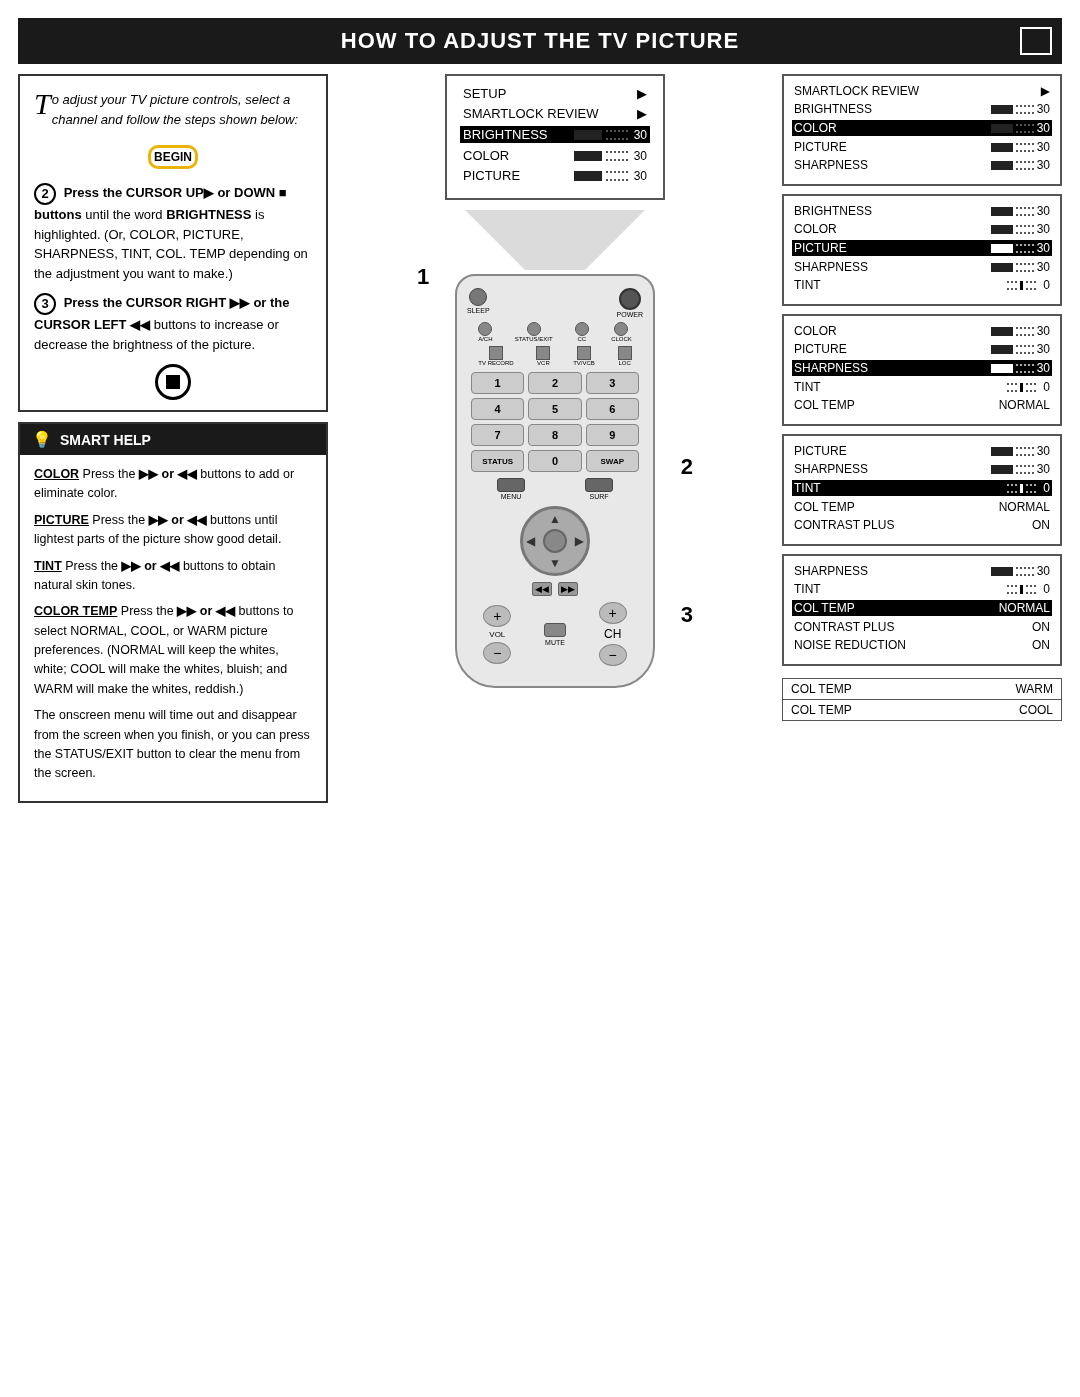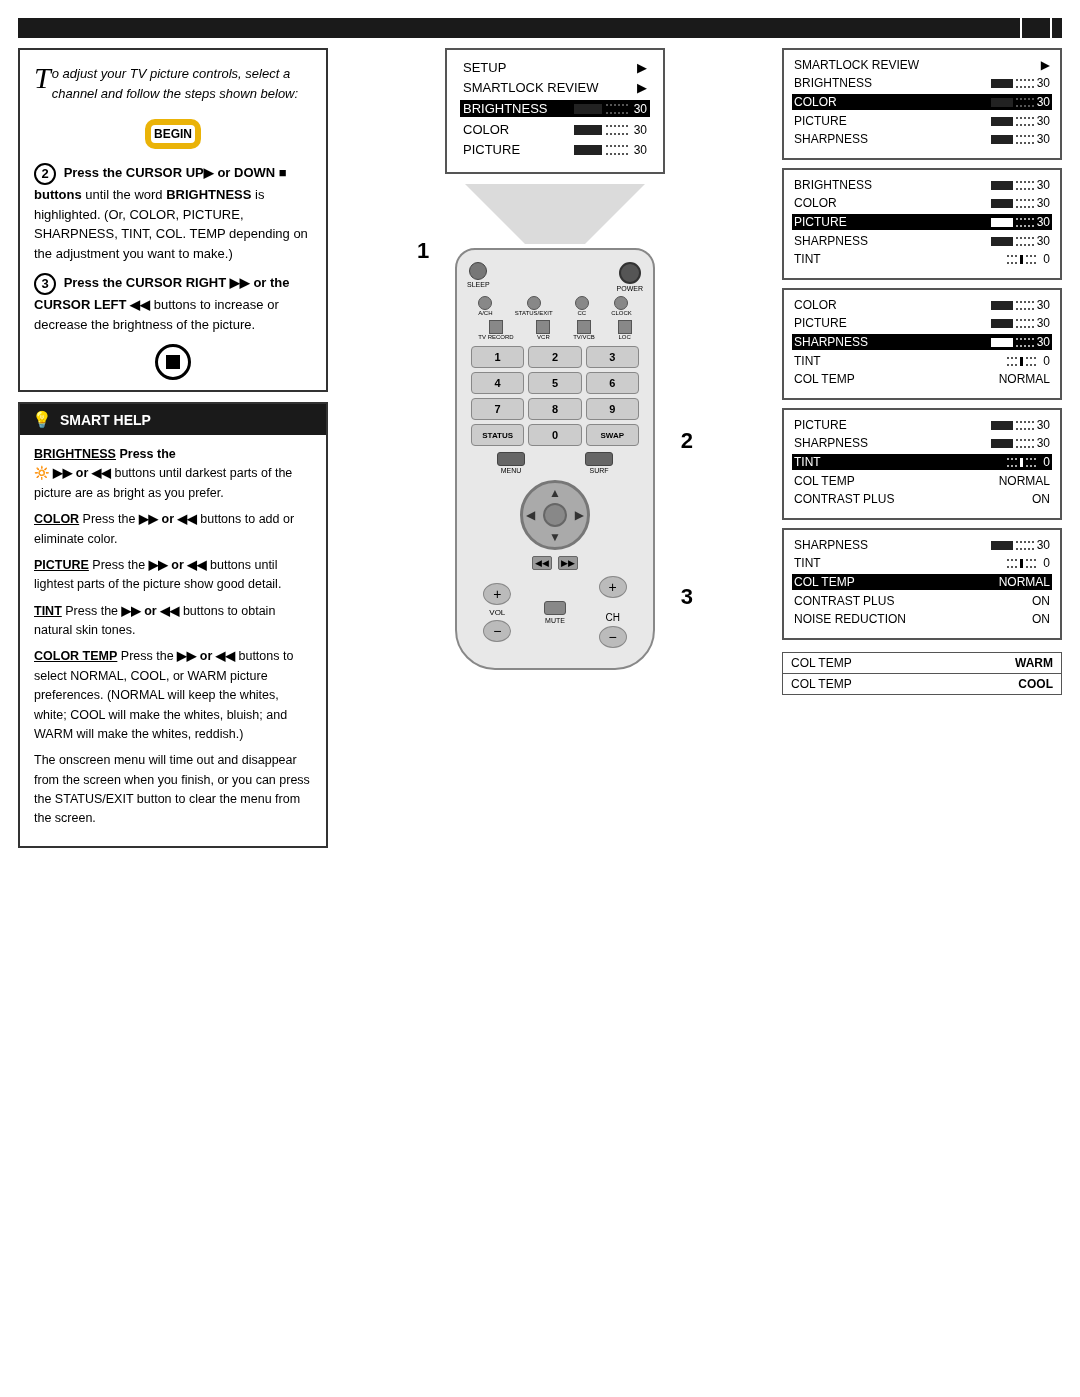--- a/index.html
+++ b/index.html
@@ -59,21 +59,21 @@
       background: #fff;
     }
     .instructions-box .intro-text {
       font-style: italic;
       font-size: 13px;
       margin-bottom: 10px;
       line-height: 1.5;
     }
     .begin-btn {
       display: inline-block;
-      border: 6px solid #eab308;
+      border: 3px solid #eab308;
       border-radius: 10px;
       padding: 2px 3px;
       font-size: 12px;
       font-weight: bold;
       margin: 6px auto;
       text-align: center;
     }
     .begin-container {
       text-align: center;
       margin-bottom: 8px;
@@ -296,21 +296,21 @@
     .col-temp-label {
       flex: 1;
       padding: 3px 8px;
       text-transform: uppercase;
       font-size: 12px;
     }
     .col-temp-val {
       padding: 3px 8px;
       font-size: 12px;
       text-transform: uppercase;
-      font-weight: bold;
+      font-weight: normal;
       text-align: right;
     }
 
     
     .italic-t {
       font-style: italic;
       font-family: 'Times New Roman', serif;
       font-size: 30px;
       font-weight: normal;
       float: left;
@@ -399,20 +399,21 @@
     .r-dpad-arrow.down { bottom: 3px; left: 50%; transform: translateX(-50%); }
     .r-dpad-arrow.left { left: 3px; top: 50%; transform: translateY(-50%); }
     .r-dpad-arrow.right { right: 3px; top: 50%; transform: translateY(-50%); }
   </style>
 </head>
 <body>
 
 <div>
 
   <div class="page-header">
+    <span>HOW TO ADJUST THE TV PICTURE</span>
     <div class="header-box"></div>
   </div>
 
   <div class="main-content">
 
     <div class="left-col">
 
       <div class="instructions-box">
         <div class="intro-text">
           <span class="italic-t">T</span>o adjust your TV picture controls, select a channel and follow the steps shown below:
@@ -439,24 +440,20 @@
           </div>
         </div>
       </div>
 
       <div class="smart-help-box">
         <div class="smart-help-header">
           <span class="bulb-icon">💡</span>
           <span>SMART HELP</span>
         </div>
         <div class="smart-help-body">
-          <p>
-            <u><strong>BRIGHTNESS</strong></u> <strong>Press the</strong><br>
-            <span>🔆</span> <strong>▶▶ or ◀◀</strong> buttons until darkest parts of the picture are as bright as you prefer.
-          </p>
           <p>
             <strong><u>COLOR</u></strong> Press the <strong>▶▶ or ◀◀</strong> buttons to add or eliminate color.
           </p>
           <p>
             <strong><u>PICTURE</u></strong> Press the <strong>▶▶ or ◀◀</strong> buttons until lightest parts of the picture show good detail.
           </p>
           <p>
             <strong><u>TINT</u></strong> Press the <strong>▶▶ or ◀◀</strong> buttons to obtain natural skin tones.
           </p>
           <p>
@@ -619,21 +616,21 @@
               <div style="width:28px;height:22px;border-radius:50%;background:#bbb;border:1px solid #888;display:flex;align-items:center;justify-content:center;font-size:14px;">+</div>
               <div style="font-size:8px;">VOL</div>
               <div style="width:28px;height:22px;border-radius:50%;background:#bbb;border:1px solid #888;display:flex;align-items:center;justify-content:center;font-size:14px;">−</div>
             </div>
             <div style="text-align:center;">
               <div style="width:22px;height:14px;background:#888;border:1px solid #555;border-radius:3px;margin:0 auto 2px;"></div>
               <div style="font-size:7px;">MUTE</div>
             </div>
             <div style="display:flex;flex-direction:column;align-items:center;gap:3px;">
               <div style="width:28px;height:22px;border-radius:50%;background:#bbb;border:1px solid #888;display:flex;align-items:center;justify-content:center;font-size:14px;">+</div>
-              <div style="font-size:10px;margin-top:11px;">CH</div>
+              <div style="font-size:12px;">CH</div>
               <div style="width:28px;height:22px;border-radius:50%;background:#bbb;border:1px solid #888;display:flex;align-items:center;justify-content:center;font-size:14px;">−</div>
             </div>
           </div>
 
         </div>
       </div>
 
     </div>
 
     <div class="right-col">

